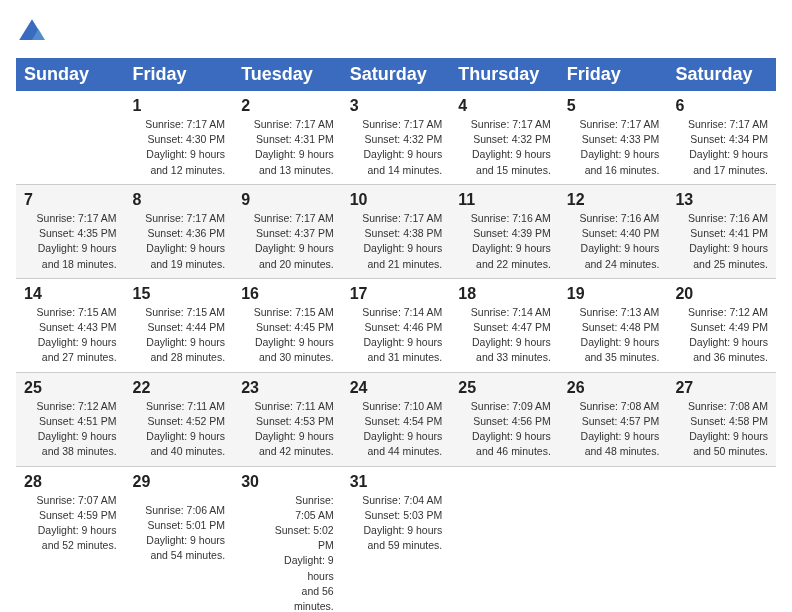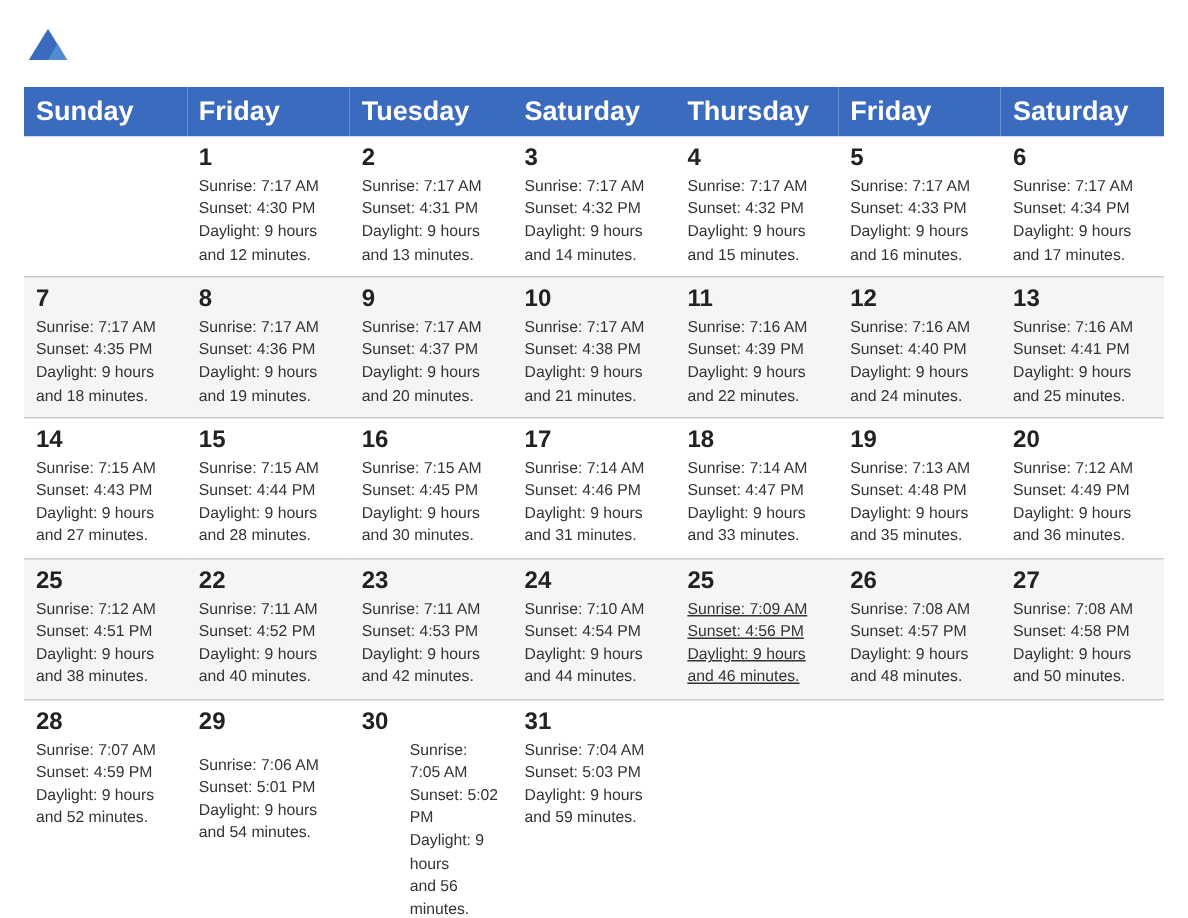--- a/index.html
+++ b/index.html
@@ -78,20 +78,21 @@
       font-size: 16px;
       font-weight: bold;
       color: #222;
       display: block;
       margin-bottom: 2px;
     }
     .day-info {
       color: #333;
       font-size: 10.5px;
       line-height: 1.45;
+      text-align: right;
     }
   </style>
 </head>
 <body>
 
 <div class="header-area">
   <div class="logo">
     <svg class="logo-icon" viewBox="0 0 40 40">
       <polygon points="20,4 36,30 4,30" fill="#3a6bbf"></polygon>
       <polygon points="28,16 36,30 20,30" fill="#5a9ad4" opacity="0.7"></polygon>
@@ -291,21 +292,21 @@
         </td>
         <td>
           <span class="day-num">24</span>
           <div class="day-info" style="white-space: pre-line;">Sunrise: 7:10 AM
 Sunset: 4:54 PM
 Daylight: 9 hours
 and 44 minutes.</div>
         </td>
         <td>
           <span class="day-num">25</span>
-          <div class="day-info" style="white-space: pre-line; text-decoration: underline;">Sunrise: 7:09 AM
+          <div class="day-info" style="white-space: pre-line;">Sunrise: 7:09 AM
 Sunset: 4:56 PM
 Daylight: 9 hours
 and 46 minutes.</div>
         </td>
         <td>
           <span class="day-num">26</span>
           <div class="day-info" style="white-space: pre-line;">Sunrise: 7:08 AM
 Sunset: 4:57 PM
 Daylight: 9 hours
 and 48 minutes.</div>

